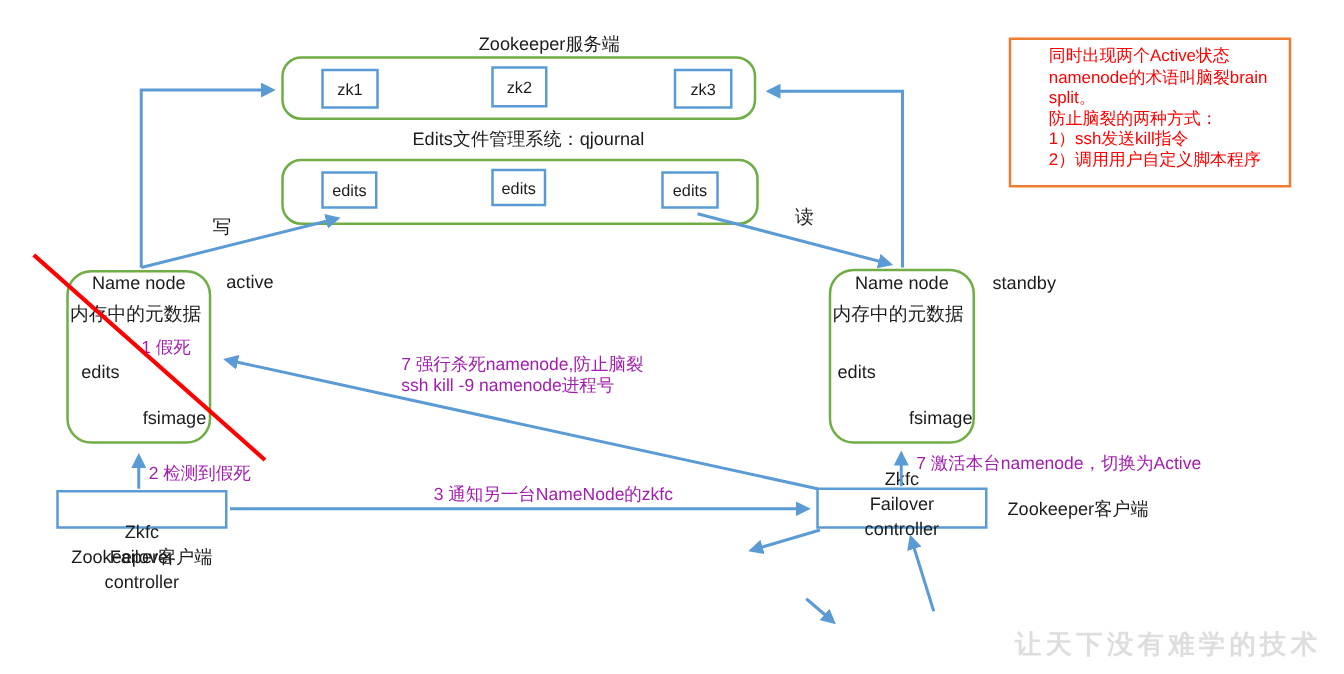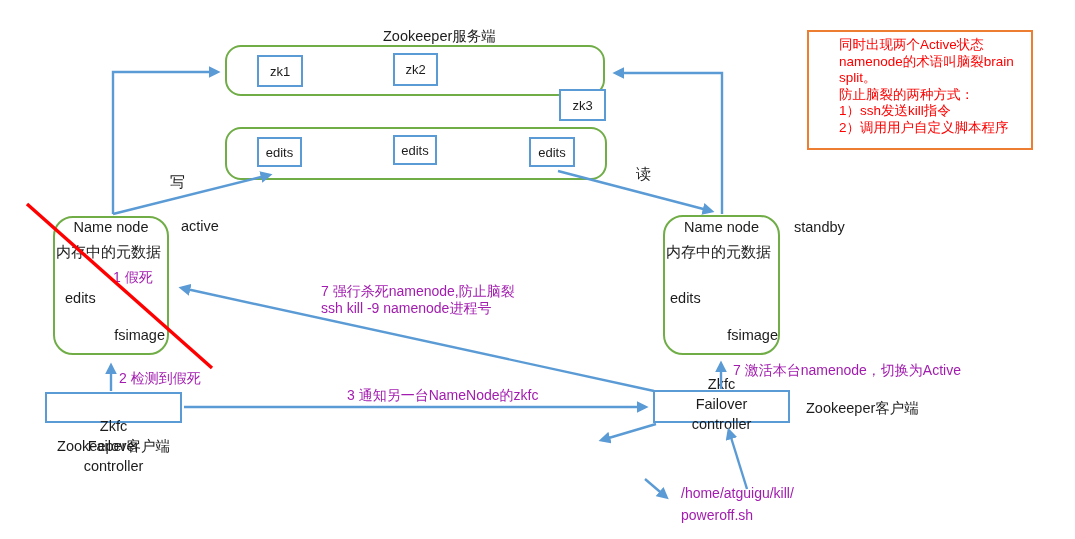--- a/index.html
+++ b/index.html
@@ -20,25 +20,26 @@
   #lines{position:absolute;left:0;top:0;width:1075px;height:539px;pointer-events:none;z-index:10;}
   .watermark{position:absolute;font-family:"DejaVu Serif","Liberation Serif",serif;font-weight:bold;
     font-size:21px;letter-spacing:3.5px;color:#dedede;}
 </style>
 </head>
 <body>
 
 <div id="canvas">
 
   <div class="t" style="left:383px;top:27px;">Zookeeper服务端</div>
+  <div class="t" style="left:330px;top:103px;">Edits文件管理系统：qjournal</div>
 
   <div class="green-box" style="left:225px;top:45px;width:380px;height:51px;"></div>
   <div class="blue-box" style="left:257px;top:55px;width:46px;height:32px;">zk1</div>
   <div class="blue-box" style="left:393px;top:53px;width:45px;height:33px;">zk2</div>
-  <div class="blue-box" style="left:559px;top:55px;width:47px;height:32px;margin-top:34px;">zk3</div>
+  <div class="blue-box" style="left:539px;top:55px;width:47px;height:32px;">zk3</div>
 
   <div class="green-box" style="left:225px;top:127px;width:382px;height:53px;"></div>
   <div class="blue-box" style="left:257px;top:137px;width:45px;height:30px;">edits</div>
   <div class="blue-box" style="left:393px;top:135px;width:44px;height:30px;">edits</div>
   <div class="blue-box" style="left:529px;top:137px;width:46px;height:30px;">edits</div>
 
   <div class="green-box nn" style="left:53px;top:216px;width:116px;height:139px;"></div>
   <div class="t ctr" style="left:53px;top:218px;width:116px;">Name node</div>
   <div class="t" style="left:56px;top:243px;font-size:15px;">内存中的元数据</div>
   <div class="t purple" style="left:113px;top:268px;">1 假死</div>
@@ -66,30 +67,29 @@
   <div class="t" style="left:806px;top:399px;">Zookeeper客户端</div>
 
   <div class="t" style="left:170px;top:173px;font-size:15px;">写</div>
   <div class="t" style="left:636px;top:165px;font-size:15px;">读</div>
 
   <div class="t purple" style="left:119px;top:369px;">2 检测到假死</div>
   <div class="t purple" style="left:347px;top:386px;">3 通知另一台NameNode的zkfc</div>
   <div class="t purple" style="left:321px;top:283px;line-height:17px;">7 强行杀死namenode,防止脑裂
 ssh kill -9 namenode进程号</div>
   <div class="t purple" style="left:733px;top:361px;">7 激活本台namenode，切换为Active</div>
-  <div class="t purple" style="left:681px;top:483px;line-height:21.5px;">/home/atguigu/kill/
-poweroff.sh</div>
 
   <div class="note-box" style="left:807px;top:30px;width:226px;height:120px;padding-left:30px;">同时出现两个Active状态
 namenode的术语叫脑裂brain
 split。
 防止脑裂的两种方式：
 1）ssh发送kill指令
 2）调用用户自定义脚本程序</div>
 
+  <div class="watermark" style="left:812px;top:501px;">让天下没有难学的技术</div>
 
   <svg id="lines" xmlns="http://www.w3.org/2000/svg">
     <defs>
       <marker id="ah" viewBox="0 0 10 10" refX="7" refY="5" markerWidth="5" markerHeight="5" orient="auto-start-reverse">
         <path d="M0 0 L10 5 L0 10 Z" fill="#5b9bd5"></path>
       </marker>
     </defs>
     <g stroke="#5b9bd5" stroke-width="2.4" fill="none">
       <polyline points="113,214 113,72 217,72" marker-end="url(#ah)"></polyline>
       <polyline points="113,214 269,175" marker-end="url(#ah)"></polyline>

